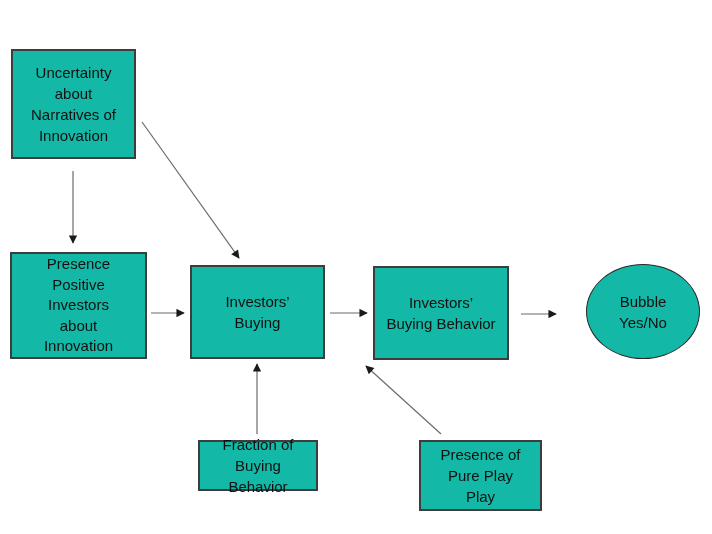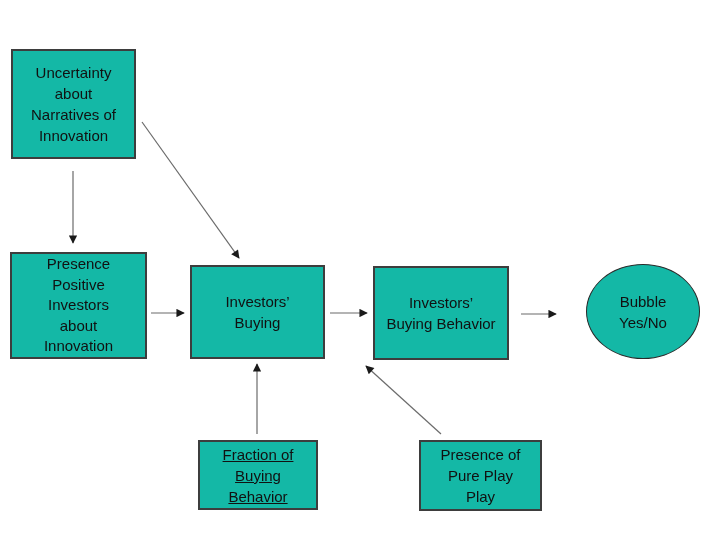--- a/index.html
+++ b/index.html
@@ -39,21 +39,21 @@
     color: #111111;
   }
   .node .line {
     display: block;
     white-space: nowrap;
   }
   #node-uncertainty { left: 11px;  top: 49px;  width: 125px; height: 110px; line-height: 21px; }
   #node-narratives  { left: 10px;  top: 252px; width: 137px; height: 107px; line-height: 20.5px; }
   #node-beliefs     { left: 190px; top: 265px; width: 135px; height: 94px;  line-height: 21px; }
   #node-buying      { left: 373px; top: 266px; width: 136px; height: 94px;  line-height: 21px; }
-  #node-novice      { left: 198px; top: 440px; width: 120px; height: 70px;  line-height: 21px; text-decoration: underline; }
+  #node-novice      { left: 198px; top: 440px; width: 120px; height: 51px;  line-height: 21px; }
   #node-pureplay    { left: 383px; top: 440px; width: 123px; height: 71px;  line-height: 21px; margin-left: 36px; }
   #node-bubble {
     left: 586px; top: 264px; width: 114px; height: 95px;
     border: 1.5px solid #2a2a2a;
     border-radius: 50%;
     line-height: 21px;
   }
   .edge {
     stroke: #6b6b6b;
     stroke-width: 1.2;

